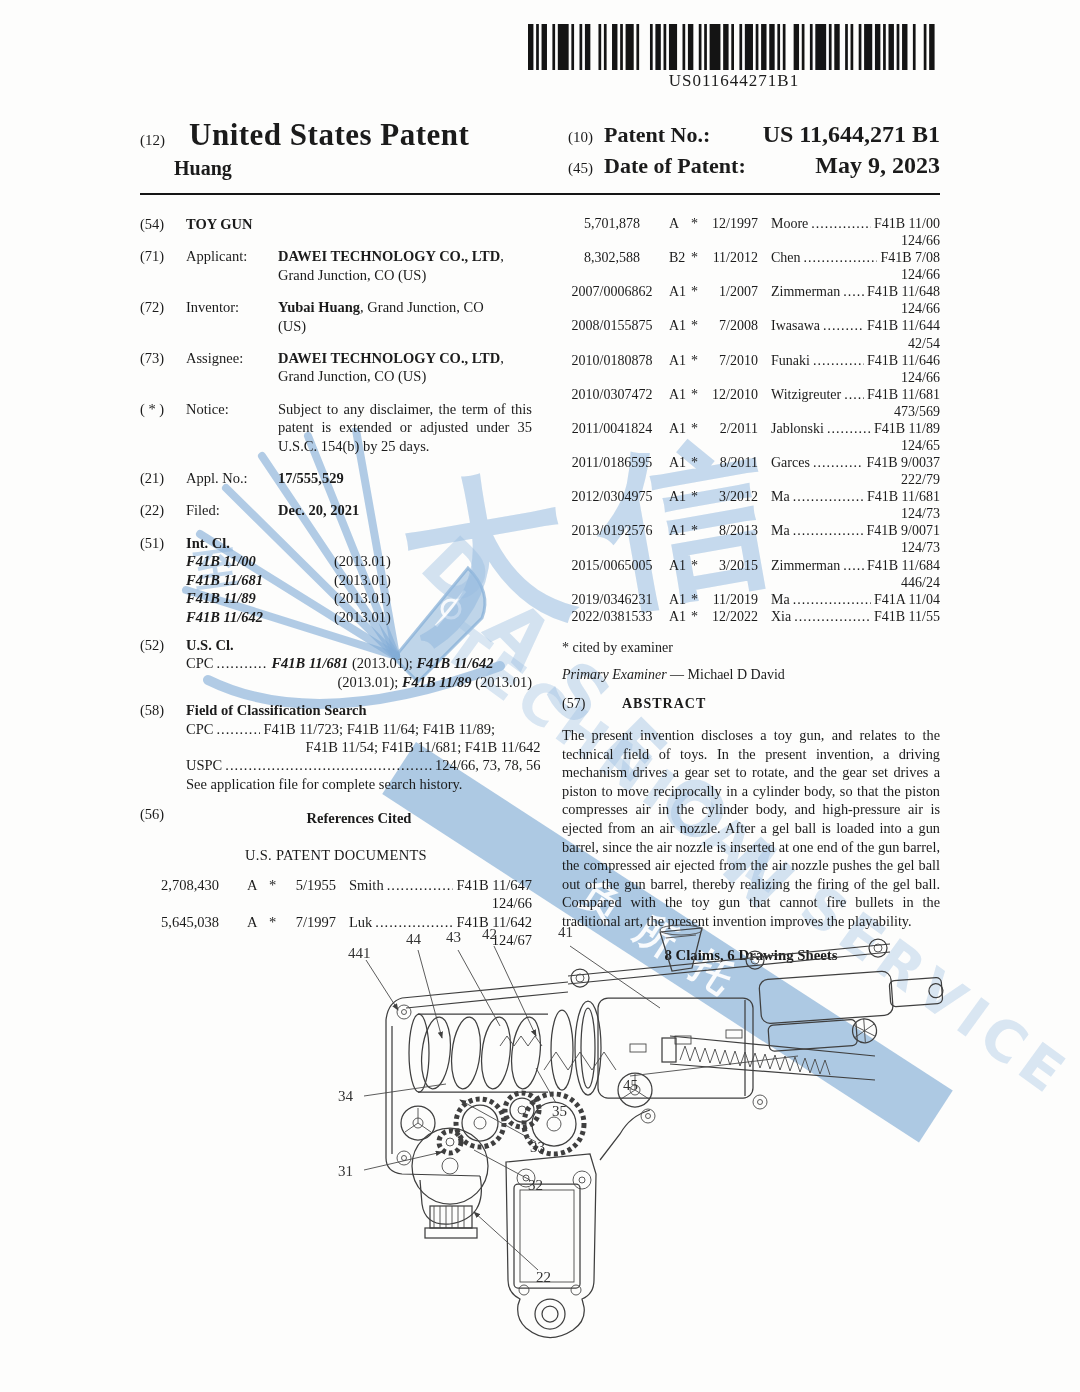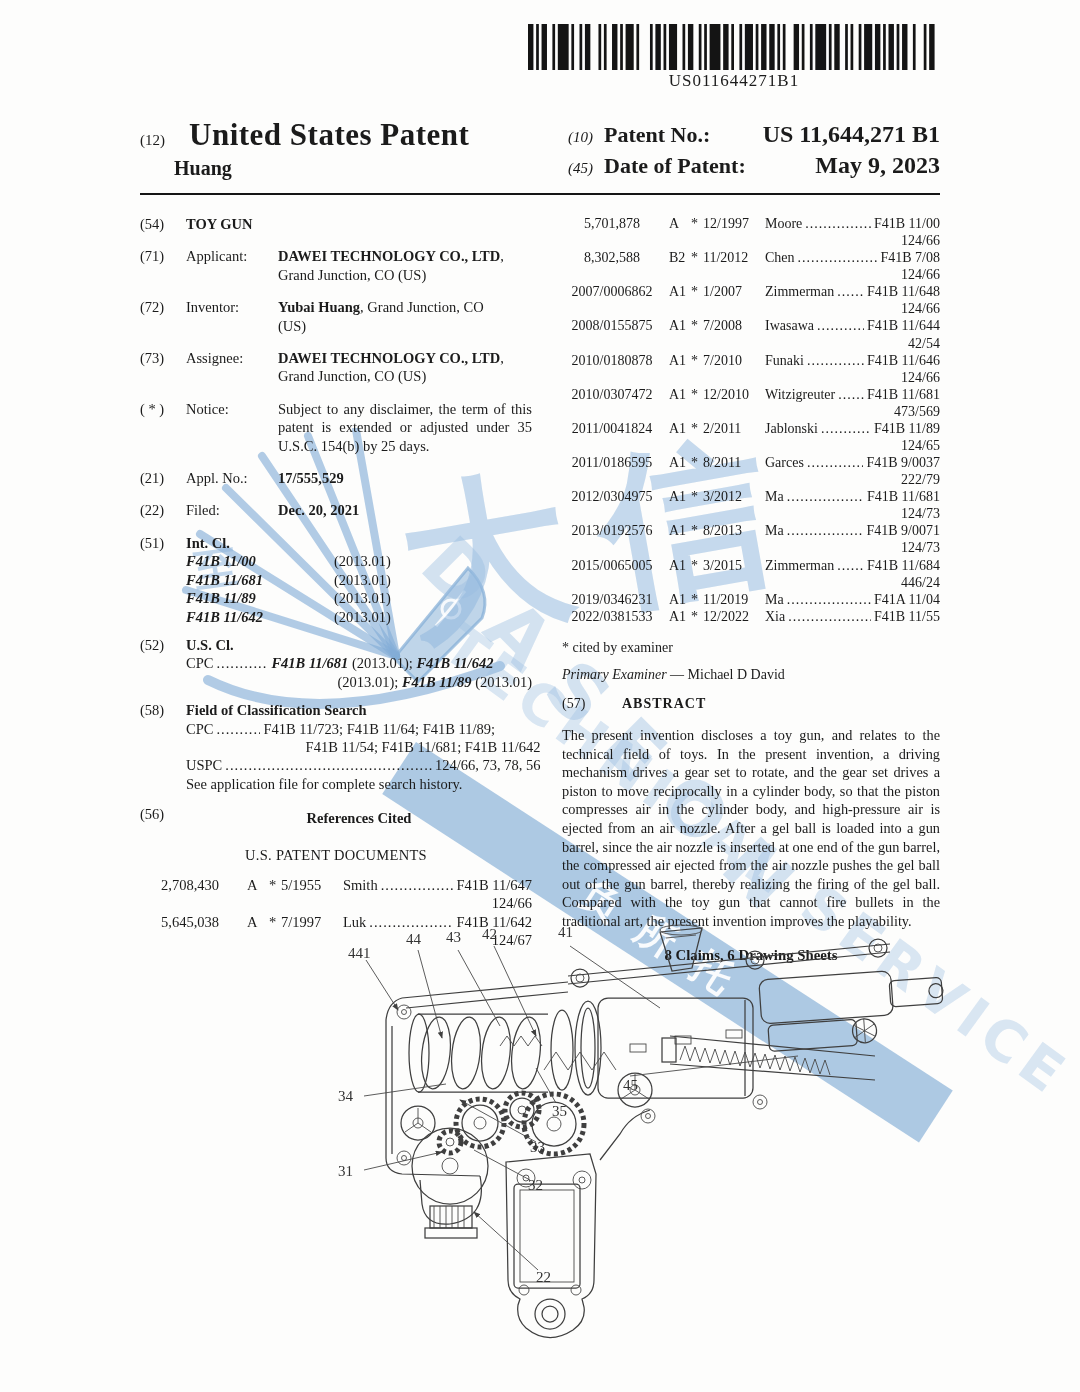--- a/index.html
+++ b/index.html
@@ -30,21 +30,21 @@
   .barcode{width:412px;text-align:center;}
   .barcode svg{width:412px;height:46px;display:block;}
   .barcode-text{font-size:17px;letter-spacing:1px;margin-top:1px;}
   .hdr{display:flex;justify-content:space-between;margin-top:26px;align-items:flex-start;}
   .hdr-left .t-row{display:flex;align-items:baseline;gap:24px;}
   .tag-sm{font-size:15px;}
   .us-title{font-size:31px;font-weight:bold;letter-spacing:.5px;}
   .inventor-name{font-size:20px;font-weight:bold;margin:4px 0 0 34px;}
   .hdr-right{width:372px;font-size:19px;margin-top:4px;}
   .hdr-right .r-row{display:flex;align-items:baseline;margin-bottom:4px;}
-  .hdr-right .tag-sm{width:36px;font-style:italic;}
+  .hdr-right .tag-sm{width:36px;}
   .hdr-right .r-lab{font-weight:bold;font-size:22px;}
   .hdr-right .r-val{font-weight:bold;font-size:24px;margin-left:auto;text-align:left;}
   .rule{border:none;border-top:2.5px solid #151515;margin:10px 0 0 0;}
   .cols{display:flex;gap:30px;margin-top:20px;font-size:14.5px;line-height:1.27;}
   .col-l{width:392px;}
   .col-r{width:378px;}
   
   .fld{display:grid;grid-template-columns:46px 92px 1fr;margin-bottom:14px;}
   .fld.no-lab{grid-template-columns:46px 1fr;}
   .fld .tag{font-size:14.5px;}
@@ -57,21 +57,21 @@
   .cpc-line2{text-align:right;}
   .leader{flex:1;overflow:hidden;white-space:nowrap;margin:0 3px;min-width:8px;}
   .leader::after{content:"..........................................................";letter-spacing:1px;}
   .uspc-row{display:flex;}
   .refs-head{font-weight:bold;text-align:center;margin:4px 0 14px 0;}
   .refs-sub{text-align:center;margin-bottom:12px;letter-spacing:.3px;}
   .ref-row{display:flex;white-space:nowrap;}
   .rn{width:100px;text-align:center;}
   .rk{width:22px;padding-left:7px;}
   .rs{width:12px;}
-  .rd{width:55px;padding-right:7px;}
+  .rd{width:55px;text-align:right;padding-right:13px;}
   .rcls{text-align:right;}
   .ref-cls2{text-align:right;}
   .ref-cls2:empty{display:none;}
   .col-r{font-size:14px;line-height:1.22;}
   .cited-note{margin:14px 0 10px 0;}
   .examiner{margin:6px 0 12px 0;}
   .examiner .it{font-style:italic;}
   .abs-head{display:flex;margin-bottom:14px;}
   .abs-head .tag{width:60px;}
   .abs-head .h{flex:1;text-align:left;font-weight:bold;letter-spacing:1px;padding-right:60px;}

